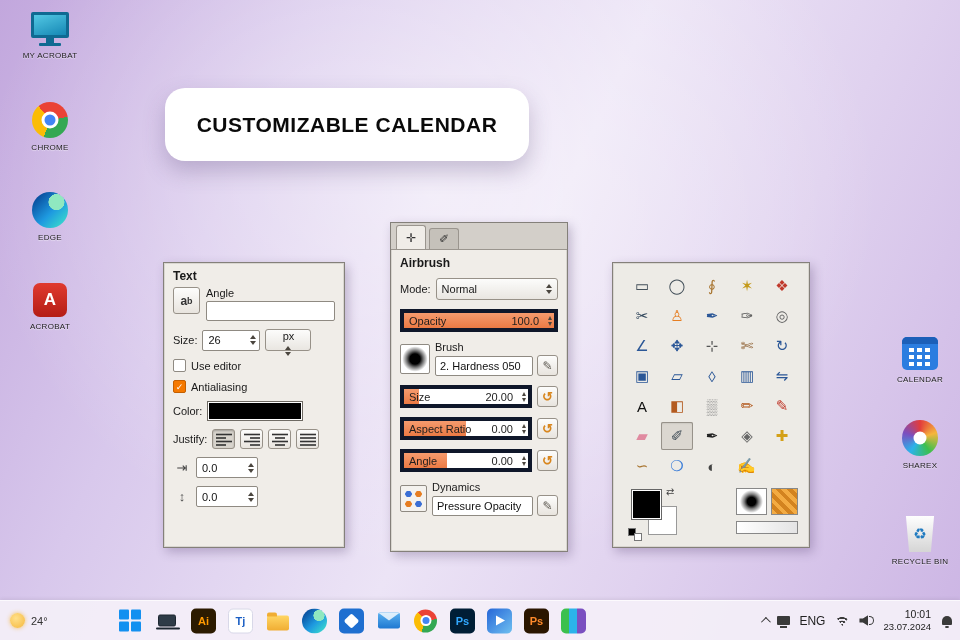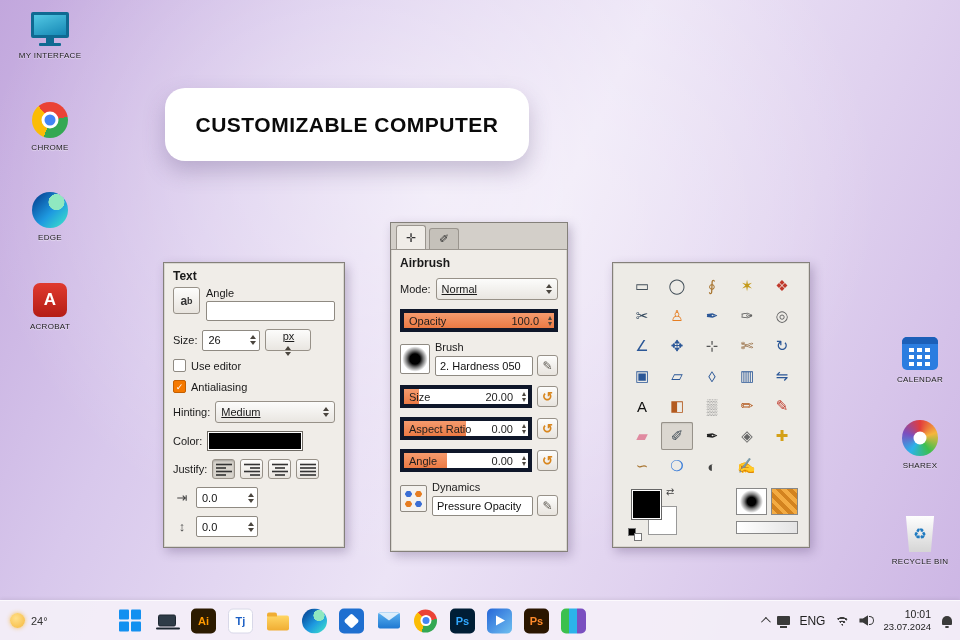--- a/index.html
+++ b/index.html
@@ -34,21 +34,21 @@
 
   
   .banner { position:absolute; left:165px; top:88px; width:364px; height:73px; background:#fff; border-radius:20px;
     box-shadow:0 10px 22px rgba(80,60,110,.28); display:flex; align-items:center; justify-content:center;
     font-size:21px; font-weight:bold; color:#0a0a0a; letter-spacing:.5px; }
 
   
   .panel { position:absolute; background:#f0ede8; border:1px solid #84807a; box-shadow:0 0 0 1px #d9d6d0 inset, 3px 4px 10px rgba(60,40,90,.28); color:#1a1a1a; font-size:11px; }
   .ptitle { font-weight:bold; font-size:12px; }
   .entry { display:block; width:100%; height:20px; background:#fff; border:1px solid #8f8a82; border-radius:2px; padding:0 4px; font-size:11px; color:#111; font-family:inherit; }
-  .combo { display:flex; align-items:center; justify-content:space-between; gap:4px; background:linear-gradient(#fcfcfb,#e9e6e1); border:1px solid #979188; border-radius:3px; height:22px; padding:0 5px;text-decoration:underline; }
+  .combo { display:flex; align-items:center; justify-content:space-between; gap:4px; background:linear-gradient(#fcfcfb,#e9e6e1); border:1px solid #979188; border-radius:3px; height:22px; padding:0 5px; }
   .spin { display:flex; flex-direction:column; gap:2px; }
   .spin b { width:0; height:0; border-left:3px solid transparent; border-right:3px solid transparent; }
   .spin .up { border-bottom:4px solid #4a453e; }
   .spin .dn { border-top:4px solid #4a453e; }
   .spinbox { display:flex; align-items:center; gap:3px; background:#fff; border:1px solid #8f8a82; border-radius:2px; height:21px; padding:0 3px 0 5px; }
   .spinbox input { border:none; outline:none; width:100%; font-size:11px; font-family:inherit; color:#111; background:transparent; }
   .tbtn { display:flex; align-items:center; justify-content:center; background:linear-gradient(#fdfdfc,#e8e4de); border:1px solid #979188; border-radius:3px; }
 
   
   .text-panel { left:163px; top:262px; width:182px; height:286px; padding:6px 9px; overflow:hidden; }
@@ -150,21 +150,21 @@
 <body>
 
 <div class="screen">
 
   <div class="dicon" style="left:12px; top:12px;">
     <div class="ic-monitor">
         <div class="scr"></div>
         <div class="stand"></div>
         <div class="base"></div>
       </div>
-    <div class="lbl">MY INTERFACE</div>
+    <div class="lbl">MY ACROBAT</div>
   </div>
   <div class="dicon" style="left:12px; top:102px;">
     <div class="circ ic-chrome"></div>
     <div class="lbl">CHROME</div>
   </div>
   <div class="dicon" style="left:12px; top:192px;">
     <div class="circ ic-edge"></div>
     <div class="lbl">EDGE</div>
   </div>
   <div class="dicon" style="left:12px; top:283px;">
@@ -178,21 +178,21 @@
   </div>
   <div class="dicon" style="left:882px; top:420px;">
     <div class="circ ic-sharex"></div>
     <div class="lbl">SHAREX</div>
   </div>
   <div class="dicon" style="left:882px; top:516px;">
     <div class="ic-bin">♻</div>
     <div class="lbl">RECYCLE BIN</div>
   </div>
 
-  <div class="banner">CUSTOMIZABLE COMPUTER</div>
+  <div class="banner">CUSTOMIZABLE CALENDAR</div>
 
   <div class="panel text-panel">
     <div class="ptitle">Text</div>
     <div class="frow">
       <div class="tbtn fontbtn">
           <i>a</i>
           <i class="b2">b</i>
         </div>
       <div class="fcol">
         <span>Angle</span>
@@ -216,30 +216,20 @@
           </span>
       </div>
     </div>
     <div class="trow">
       <span class="cb"></span>
       <span>Use editor</span>
     </div>
     <div class="trow">
       <span class="cb checked">✓</span>
       <span>Antialiasing</span>
-    </div>
-    <div class="trow">
-      <span>Hinting:</span>
-      <div class="combo" style="flex:1;">
-        <span>Medium</span>
-        <span class="spin">
-            <b class="up"></b>
-            <b class="dn"></b>
-          </span>
-      </div>
     </div>
     <div class="trow">
       <span>Color:</span>
       <div class="swatch"></div>
     </div>
     <div class="trow">
       <span>Justify:</span>
       <div class="tbtn jbtn pressed">
         <svg width="16" height="13" viewBox="0 0 16 13">
             <g stroke="#333" stroke-width="1.6">

